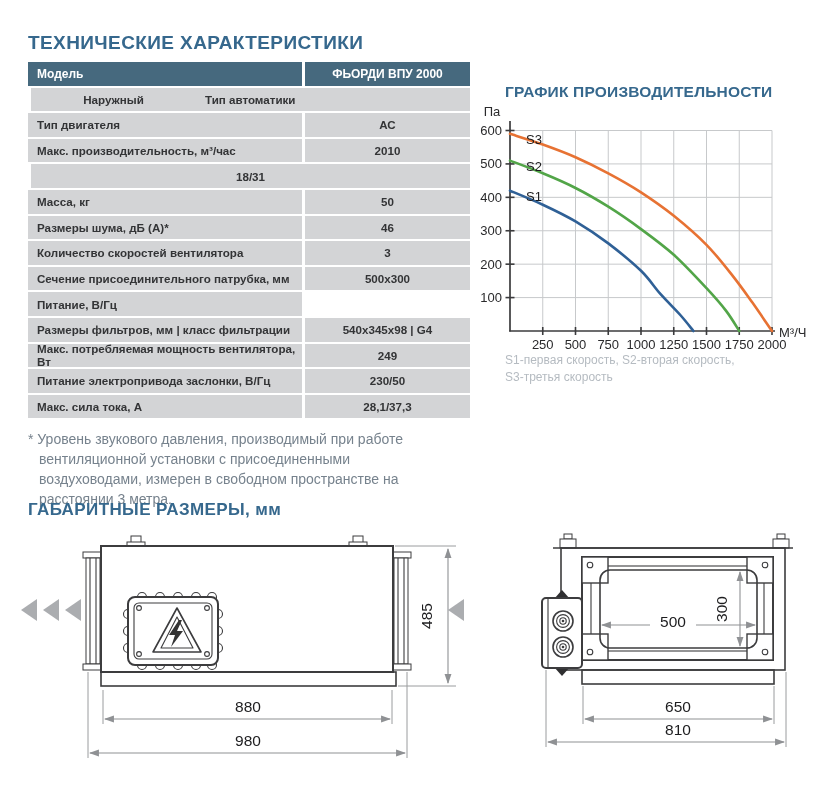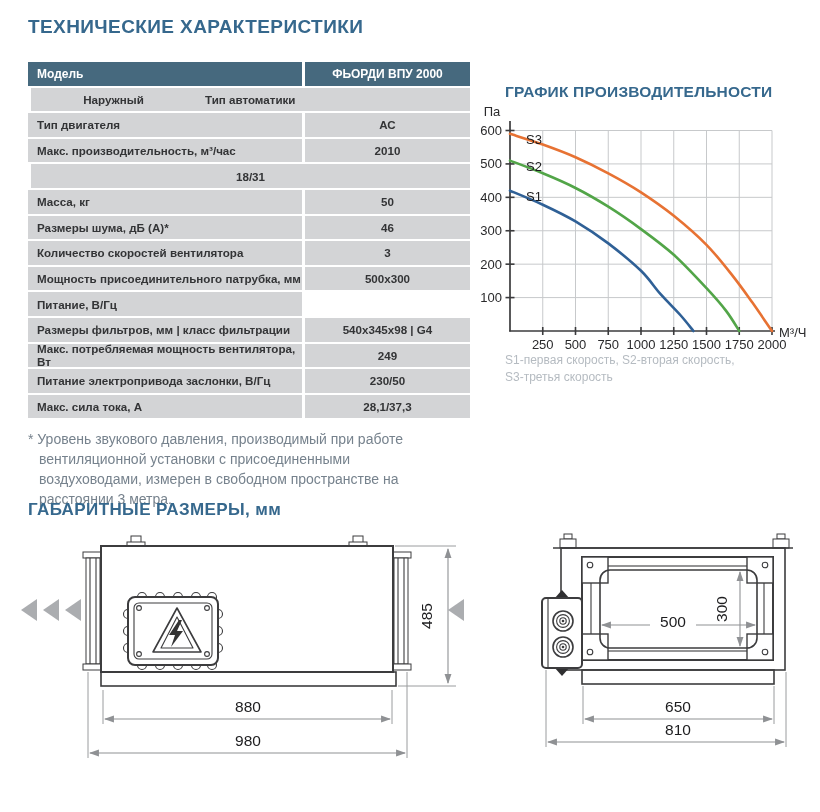--- a/index.html
+++ b/index.html
@@ -1,20 +1,20 @@
 <!DOCTYPE html>
 <html><head>
 <meta charset="utf-8">
 <style>
   html,body{margin:0;padding:0}
   body{width:820px;height:812px;background:#fff;position:relative;overflow:hidden;
        font-family:"Liberation Sans",sans-serif;color:#2c2c2e;}
   .abs{position:absolute}
   .sec-title{color:#36688d;font-weight:bold;letter-spacing:.4px}
-  #main-title{left:28px;top:16px;font-size:19px}
+  #main-title{left:28px;top:32px;font-size:19px}
   #dims-title{left:28px;top:500px;font-size:17px}
   #chart-title{left:505px;top:83px;font-size:15.5px;letter-spacing:.2px}
   
   #spec-table{left:28px;top:62px;width:442px}
   .spec-row{display:flex;margin-bottom:2px}
   .cell{display:flex;align-items:center;background:#d3d4d6;height:23.6px;
         font-size:11.6px;font-weight:bold;color:#333436}
   .cell.label{width:265px;padding-left:9px}
   .cell.value{flex:1;margin-left:3px;justify-content:center;text-align:left}
   .spec-row.head .cell{background:#46697e;color:#fff;font-size:12px}
@@ -70,21 +70,21 @@
       </div>
       <div class="spec-row">
         <div class="cell label">Размеры шума, дБ (А)*</div>
         <div class="cell value">46</div>
       </div>
       <div class="spec-row">
         <div class="cell label">Количество скоростей вентилятора</div>
         <div class="cell value">3</div>
       </div>
       <div class="spec-row">
-        <div class="cell label">Мощность присоединительного патрубка, мм</div>
+        <div class="cell label">Сечение присоединительного патрубка, мм</div>
         <div class="cell value">500x300</div>
       </div>
       <div class="spec-row">
         <div class="cell label">Питание, В/Гц</div>
       </div>
       <div class="spec-row">
         <div class="cell label">Размеры фильтров, мм  |  класс фильтрации</div>
         <div class="cell value">540x345x98  |  G4</div>
       </div>
       <div class="spec-row">

